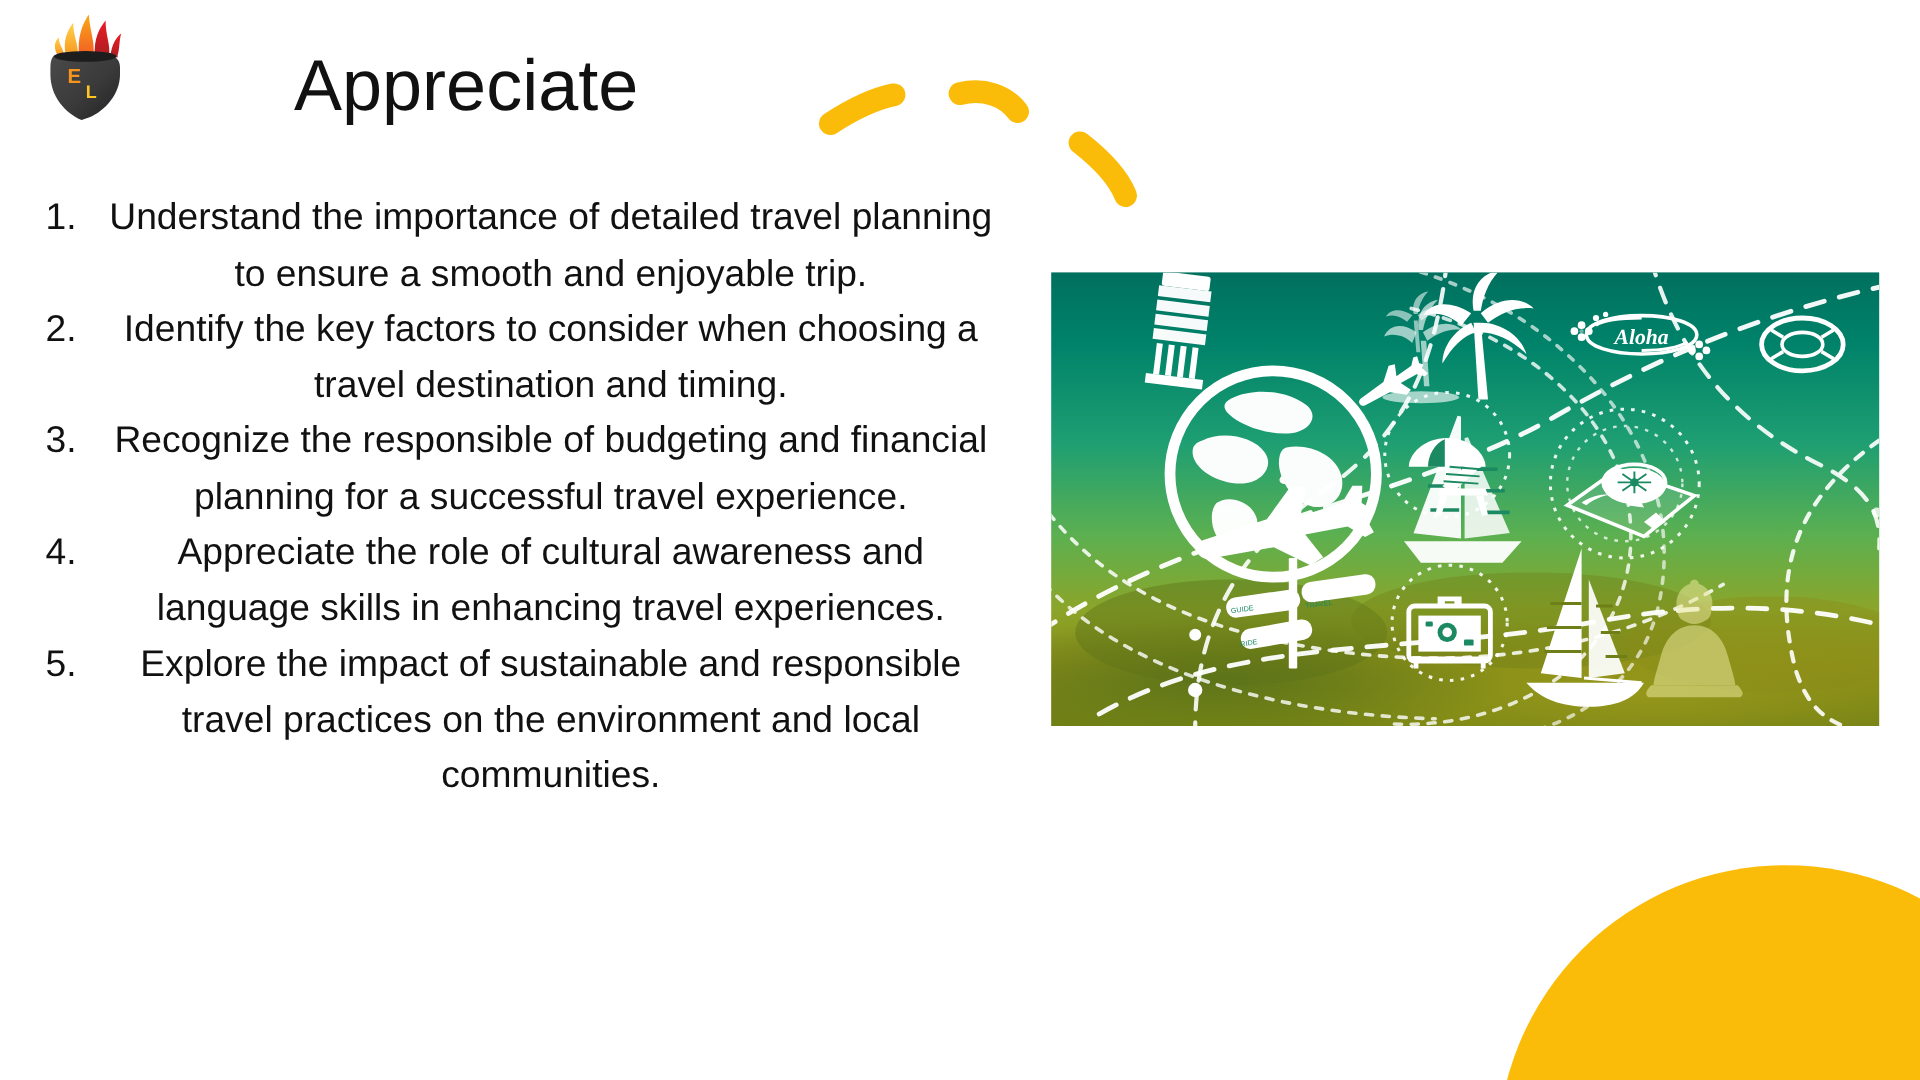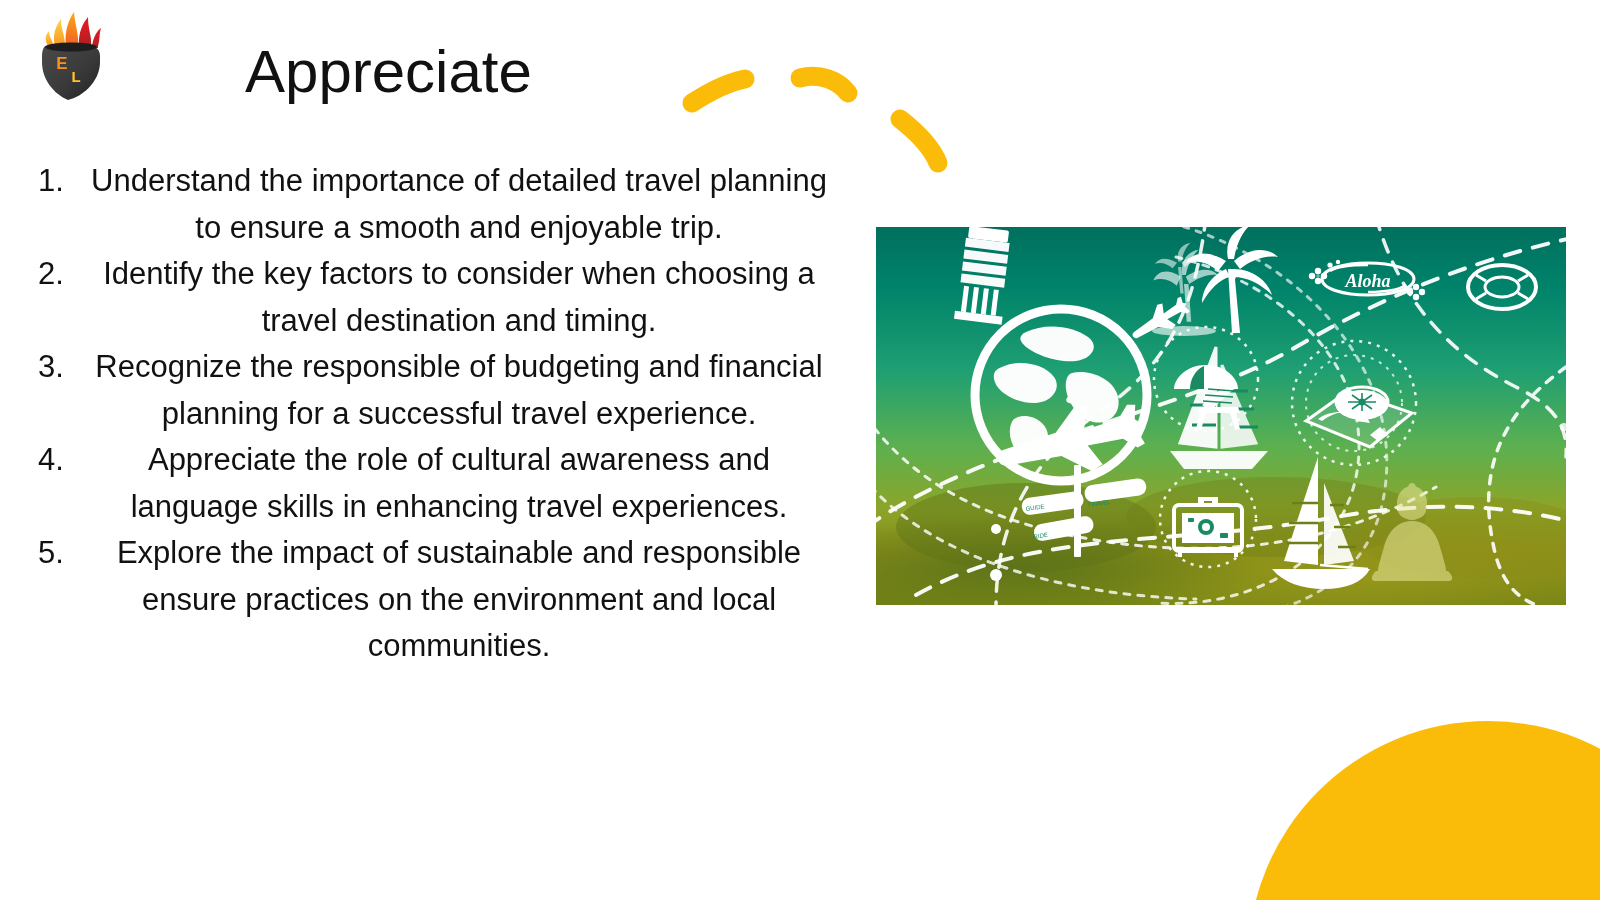--- a/index.html
+++ b/index.html
@@ -164,21 +164,21 @@
     <div class="obj-item">
       <div class="obj-num">3.</div>
       <div class="obj-text">Recognize the responsible of budgeting and financial planning for a successful travel experience.</div>
     </div>
     <div class="obj-item">
       <div class="obj-num">4.</div>
       <div class="obj-text">Appreciate the role of cultural awareness and language skills in enhancing travel experiences.</div>
     </div>
     <div class="obj-item">
       <div class="obj-num">5.</div>
-      <div class="obj-text">Explore the impact of sustainable and responsible ensure practices on the environment and local communities.</div>
+      <div class="obj-text">Explore the impact of sustainable and responsible travel practices on the environment and local communities.</div>
     </div>
   </div>
 
   <div class="travel-pic">
     <svg viewBox="0 0 690 378" aria-hidden="true">
       <defs>
         <radialGradient id="blurG1" cx="0.35" cy="0.85" r="0.5">
           <stop offset="0" stop-color="#7d8a14" stop-opacity="0.85"></stop>
           <stop offset="1" stop-color="#7d8a14" stop-opacity="0"></stop>
         </radialGradient>

